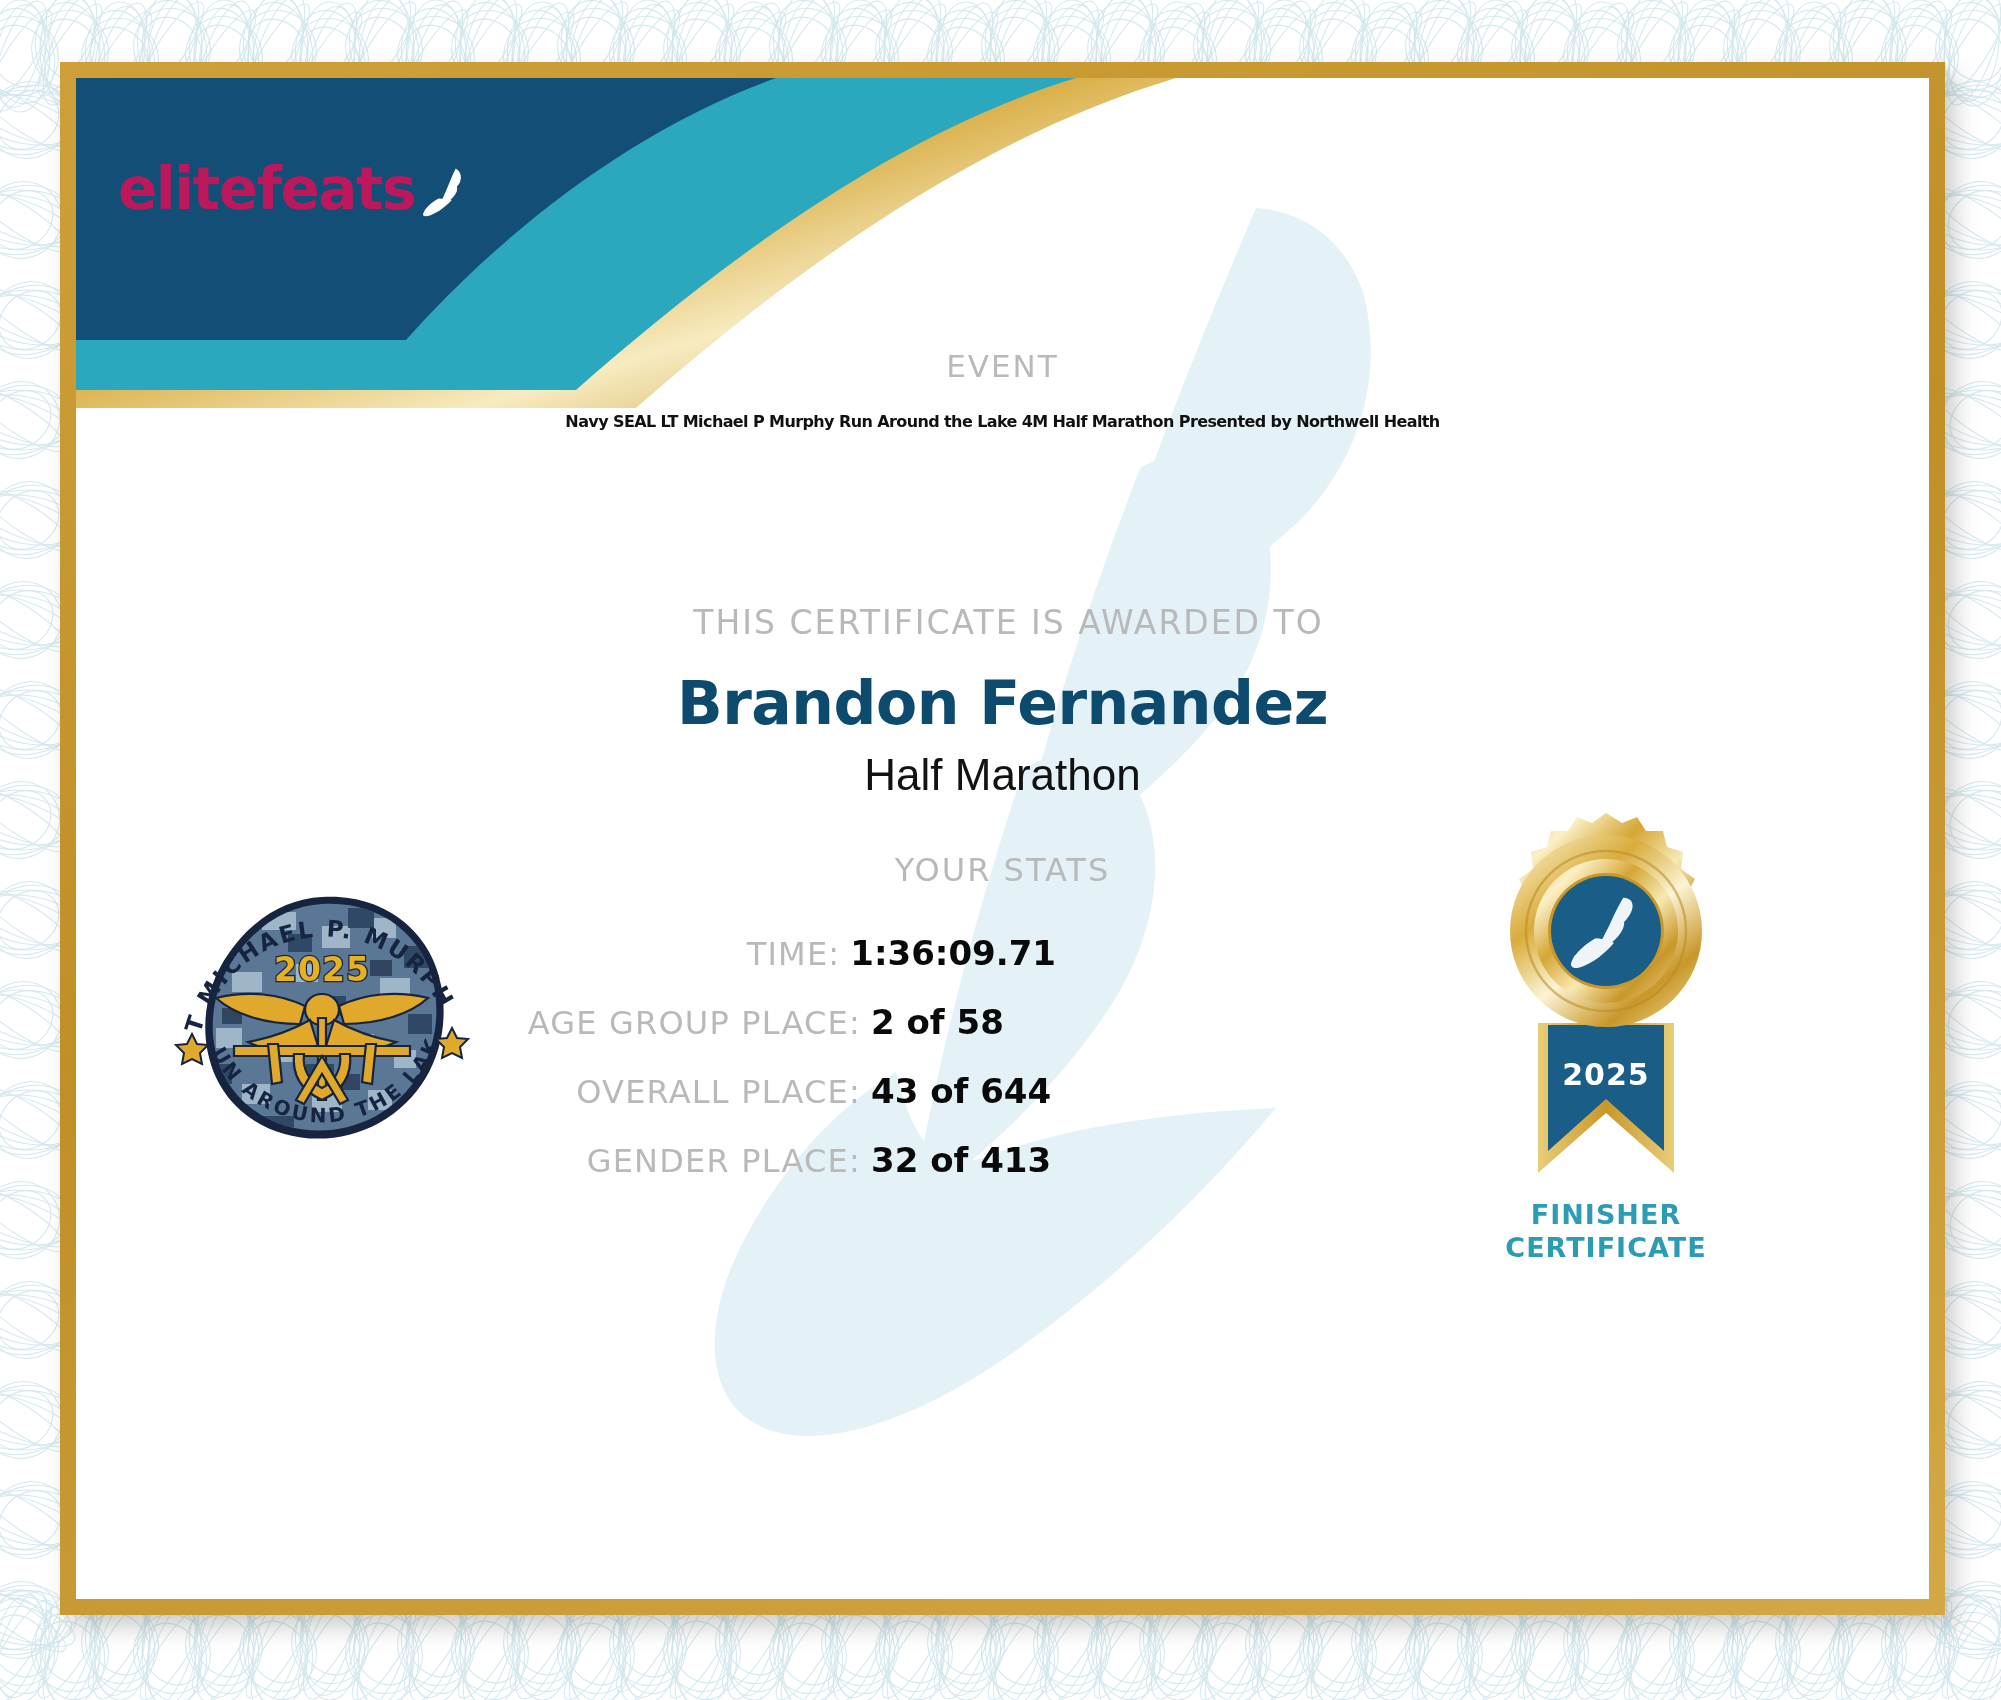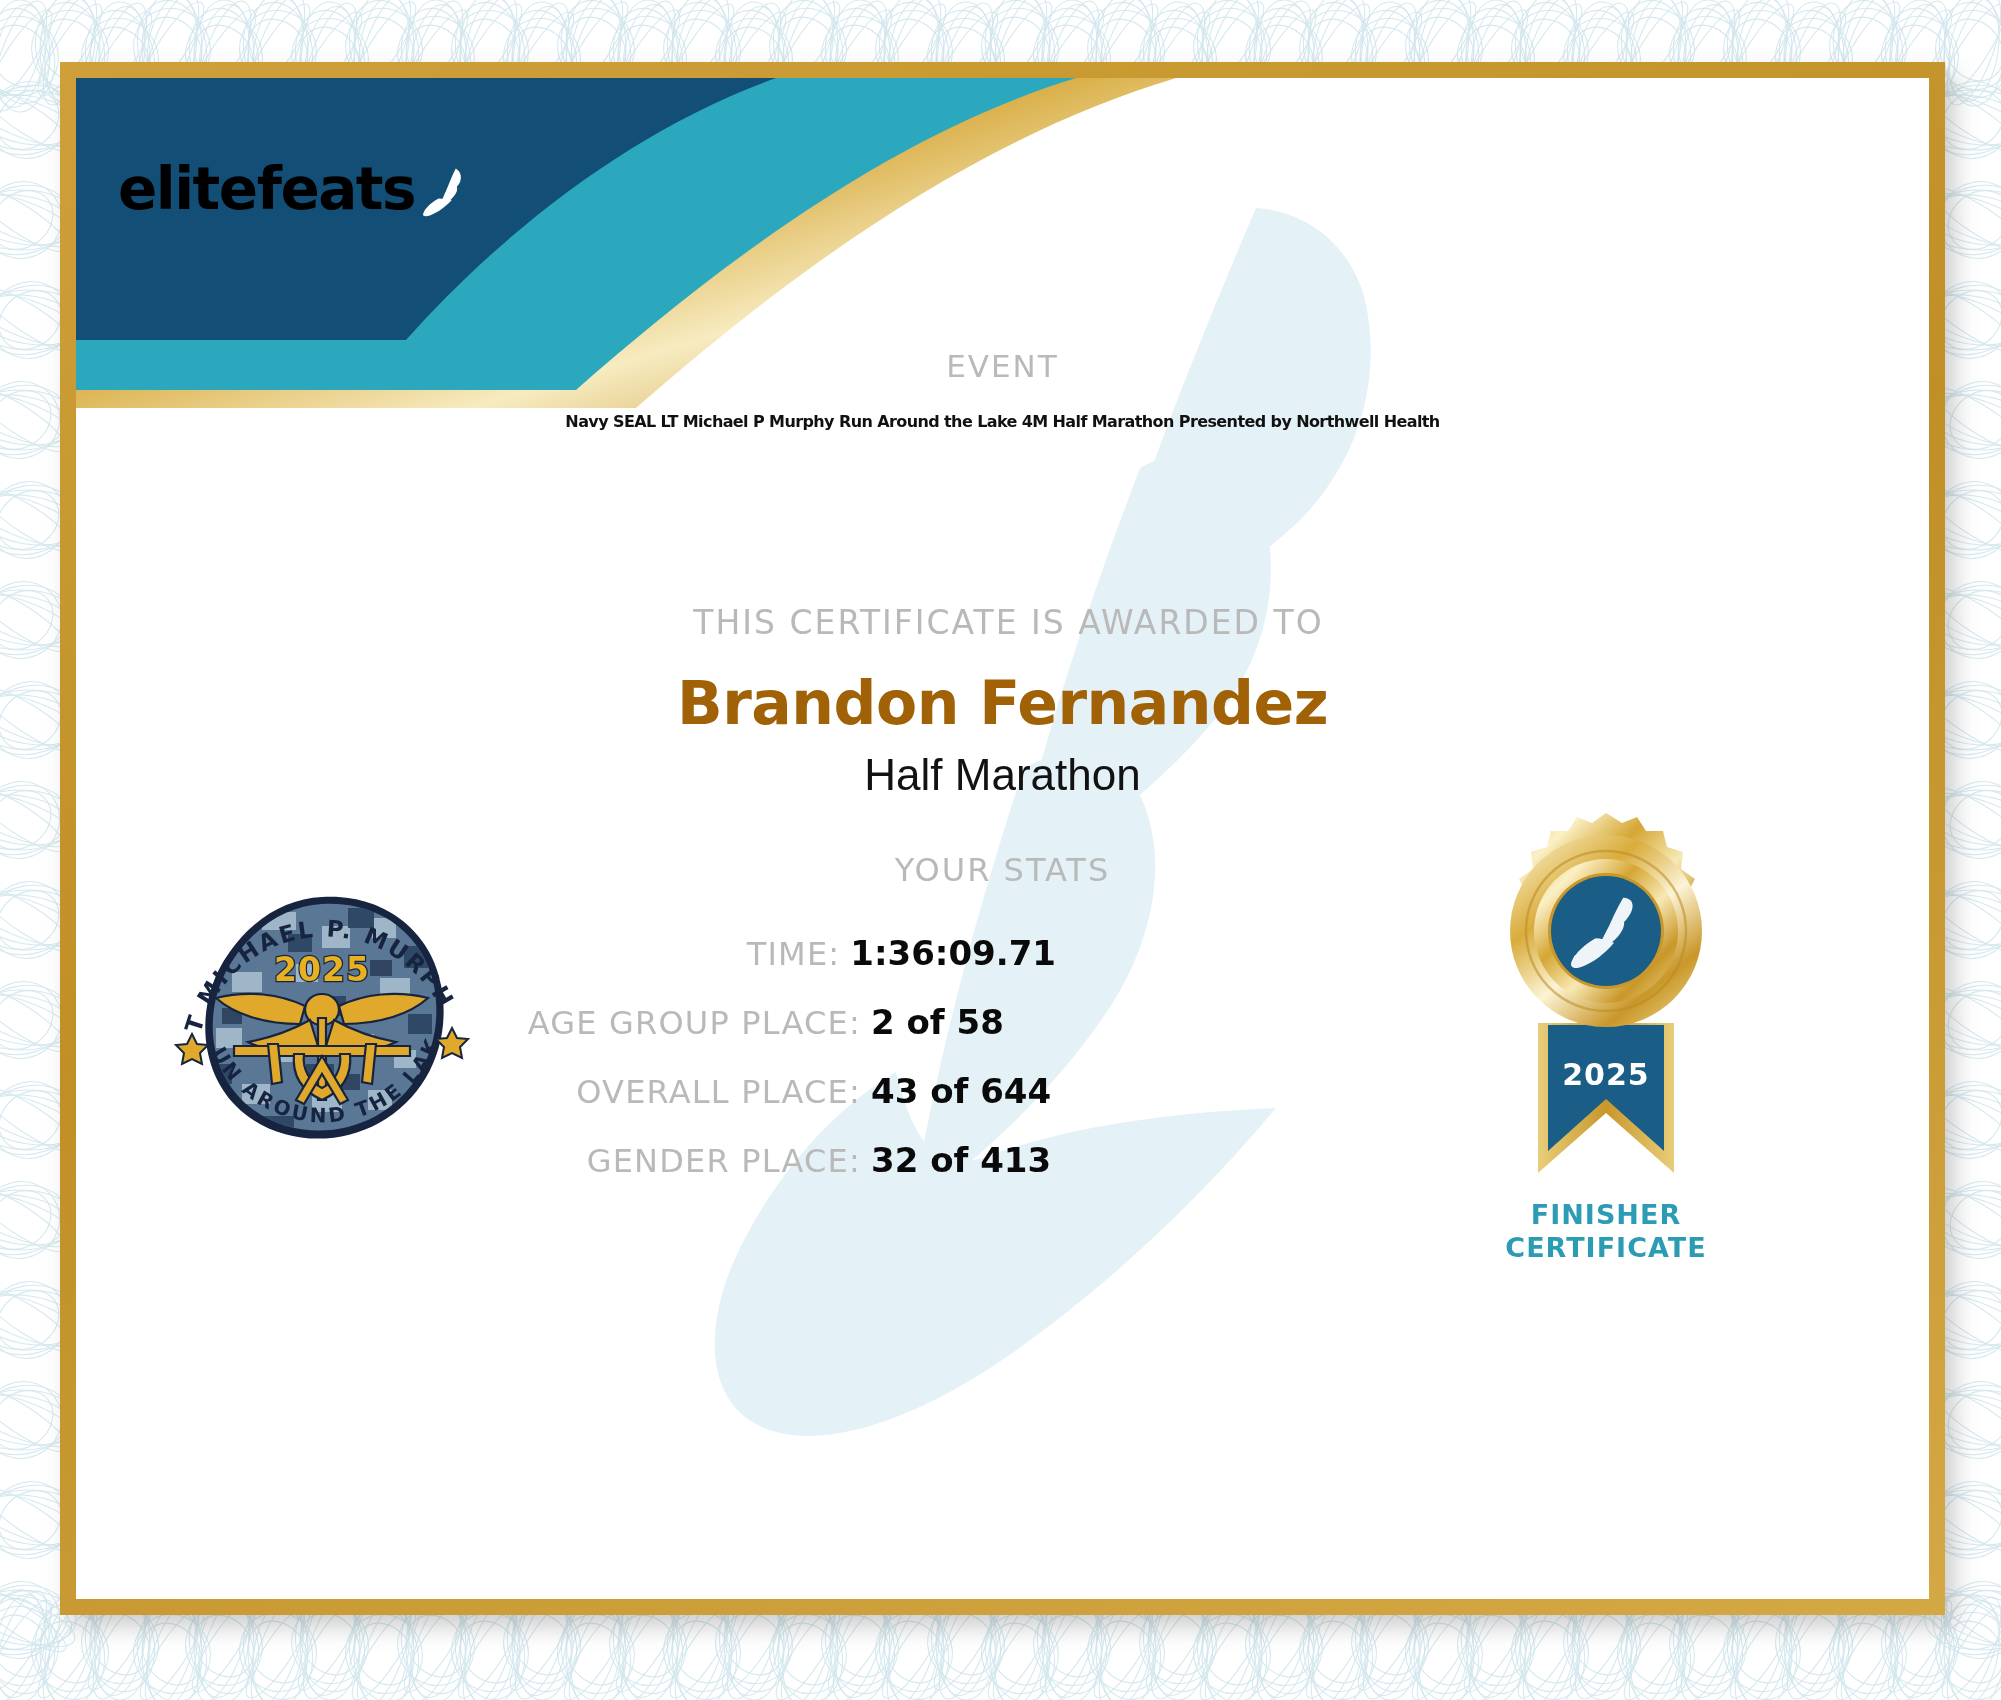--- a/index.html
+++ b/index.html
@@ -64,21 +64,21 @@
     left:42px; top:68px;
     width:350px; height:85px;
     z-index:5;
     display:flex; align-items:center;
   }
   #brand-wordmark {
     font-family:"DejaVu Sans", sans-serif;
     font-size:58px;
     font-weight:700;
     letter-spacing:-1.5px;
-    color:#000000;
+    color:#be185d;
     line-height:1;
     text-align:center;
   }
   #brand-wing { margin-left:6px; margin-top:6px; }
 
   
   #content {
     position:absolute;
     left:0; top:0; right:0; bottom:0;
     z-index:6;
@@ -112,21 +112,21 @@
     font-size:33px;
     padding-left:12px;
   }
   #recipient-name {
     position:absolute; left:0; right:0; top:590px;
     text-align:center;
     font-family:"DejaVu Sans", sans-serif;
     font-weight:700;
     font-size:60px;
     letter-spacing:-0.5px;
-    color:#a16207;
+    color:#0c4a6e;
   }
   #event-division {
     position:absolute; left:0; right:0; top:672px;
     text-align:center;
     font-family:Liberation Sans, sans-serif;
     font-weight:400;
     font-size:44px;
     color:#121212;
   }
 

